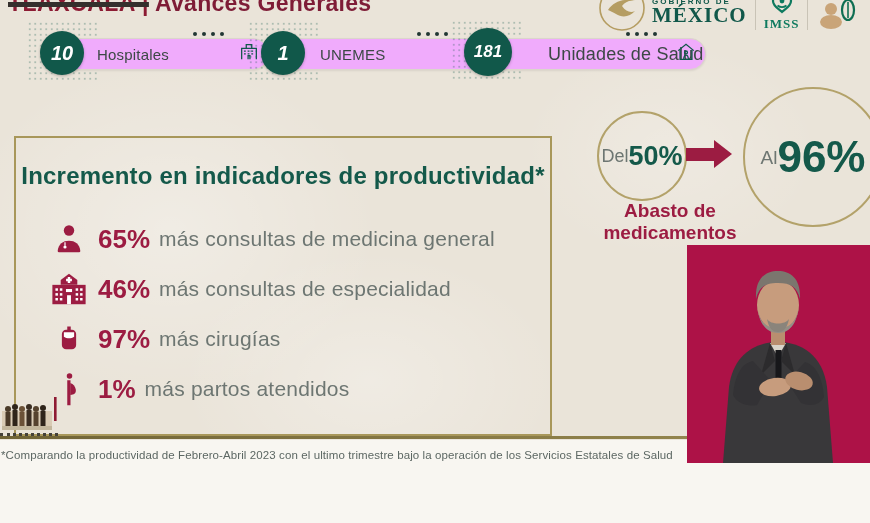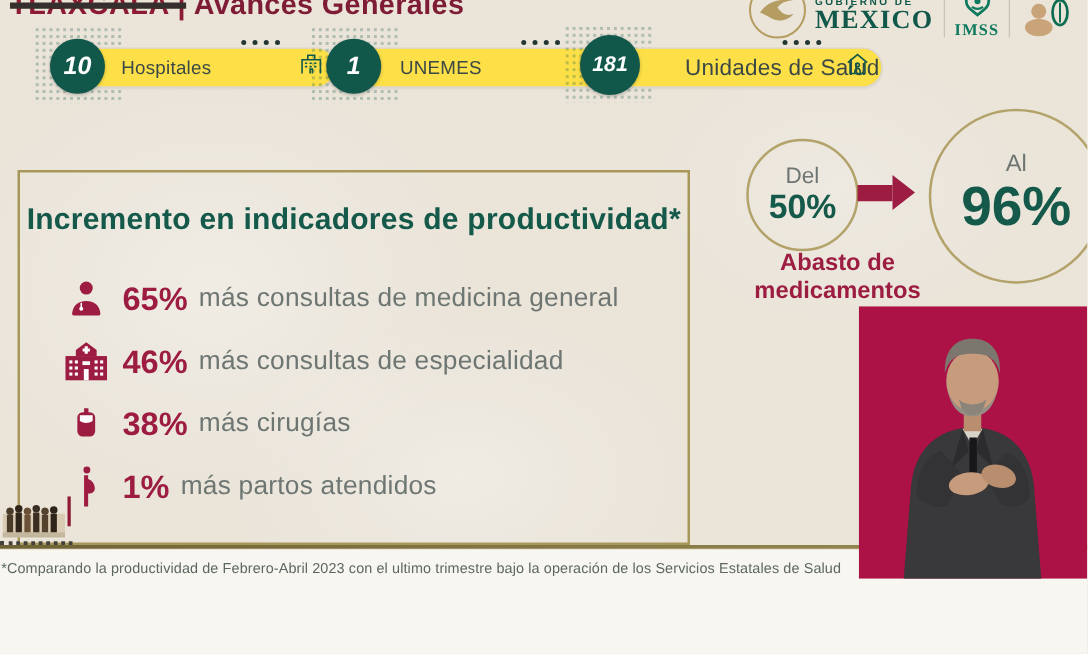--- a/index.html
+++ b/index.html
@@ -23,38 +23,38 @@
   .gob-top{font-size:8px;letter-spacing:2px;color:#11584a;font-weight:bold;margin-top:-2px;overflow:hidden;height:7px;}
   .gob-main{font-family:"Liberation Serif","DejaVu Serif",serif;font-size:21px;font-weight:bold;color:#11584a;letter-spacing:1px;}
   .logo-div{width:1px;height:30px;background:#c9c3b6;margin:0 8px;}
   .imss-block{display:flex;flex-direction:column;align-items:center;margin-top:-8px;}
   .imss-text{font-family:"Liberation Serif","DejaVu Serif",serif;font-weight:bold;color:#0e7a5f;font-size:13px;letter-spacing:1px;margin-top:-2px;}
   .bienestar-wrap{margin-top:-4px;}
 
   
   .pill{position:absolute;height:52px;}
   .pill .halftone{position:absolute;left:-13px;top:-7px;width:72px;height:62px;background-image:radial-gradient(#11584a 1.1px,transparent 1.3px);background-size:5.5px 5.5px;opacity:.28;}
-  .pill .bar{position:absolute;background:#fde047;border:1px solid #dbd6cb;border-radius:16px;box-shadow:0 1px 2px rgba(0,0,0,.08);display:flex;align-items:center;}
+  .pill .bar{position:absolute;background:#f0abfc;border:1px solid #dbd6cb;border-radius:16px;box-shadow:0 1px 2px rgba(0,0,0,.08);display:flex;align-items:center;}
   .pill .circle{position:absolute;border-radius:50%;background:var(--green,#11584a);color:#fff;font-weight:bold;display:flex;align-items:center;justify-content:center;box-shadow:0 1px 3px rgba(0,0,0,.25);font-style:italic;}
   .pill .label{color:#3c4845;font-size:15px;letter-spacing:.2px;}
   .pill .dots{position:absolute;top:-7px;display:flex;gap:5px;}
   .pill .dots i{width:4px;height:4px;border-radius:50%;background:#223733;}
   .pill .pill-icon{position:absolute;top:50%;transform:translateY(-50%);}
 
   
   .main-box{position:absolute;left:14px;top:136px;width:534px;height:296px;border:2px solid var(--gold,#a8975a);}
   .box-title{position:absolute;left:0;right:0;top:24px;text-align:center;font-size:24px;font-weight:bold;color:#14594a;letter-spacing:.2px;}
   .items{position:absolute;left:30px;top:76px;right:10px;}
   .item{height:50px;display:flex;align-items:center;}
   .item .icon-cell{width:46px;display:flex;justify-content:center;align-items:center;}
   .item .pct{font-size:26px;font-weight:bold;color:var(--maroon,#9c1c42);margin:0 9px 0 6px;}
   .item .txt{font-size:21px;color:var(--gray,#6d7672);letter-spacing:.2px;}
 
   
-  .circ{position:absolute;border-radius:50%;border:2px solid var(--goldlight,#b3a26a);display:flex;flex-direction:column;align-items:center;justify-content:center;text-align:center;}
+  .circ{position:absolute;border-radius:50%;border:2px solid var(--goldlight,#b3a26a);display:flex;align-items:center;justify-content:center;text-align:center;}
   .circ-small{left:597px;top:111px;width:86px;height:86px;}
   .circ-big{left:743px;top:87px;width:136px;height:136px;border-width:2.5px;}
   .circ .clab{color:var(--gray,#6d7672);font-size:18px;line-height:1;}
   .circ-small .cval{color:#14594a;font-size:27px;font-weight:bold;line-height:1.2;}
   .circ-big .clab{font-size:19px;}
   .circ-big .cval{color:#14594a;font-size:44px;font-weight:bold;line-height:1.15;}
   .arrow{position:absolute;left:686px;top:148px;width:28px;height:13px;background:var(--maroon,#9c1c42);}
   .arrow:after{content:"";position:absolute;left:28px;top:-8px;border-left:18px solid var(--maroon,#9c1c42);border-top:14px solid transparent;border-bottom:14px solid transparent;}
   .supply-caption{position:absolute;left:575px;top:200px;width:190px;text-align:center;font-size:19px;font-weight:800;color:var(--maroon,#9c1c42);line-height:22px;}
 
@@ -219,21 +219,21 @@
       </div>
 
       <div class="item">
         <span class="icon-cell">
           <svg width="30" height="32" viewBox="0 0 24 24" fill="#9c1c42">
             <path d="M10.6 2h2.8v3.2h-2.8z"></path>
             <rect x="6.3" y="4.6" width="11.4" height="15.6" rx="3.4"></rect>
             <path d="M7.9 6.6h8.2v3.6c-2.6 1.7-5.6 1.7-8.2 0z" fill="#fff"></path>
           </svg>
         </span>
-        <span class="pct">38%</span>
+        <span class="pct">97%</span>
         <span class="txt">más cirugías</span>
       </div>
 
       <div class="item">
         <span class="icon-cell">
           <svg width="20" height="36" viewBox="0 0 16 26" fill="#9c1c42">
             <circle cx="8.4" cy="2.6" r="2.2"></circle>
             <path d="M6.6 6h2.6v20H6.6z"></path>
             <path d="M9 8.2c2.6 1 4 2.8 4.4 5.2.4 2.4-.9 4-3.2 4.2l-1.2.1z"></path>
           </svg>

